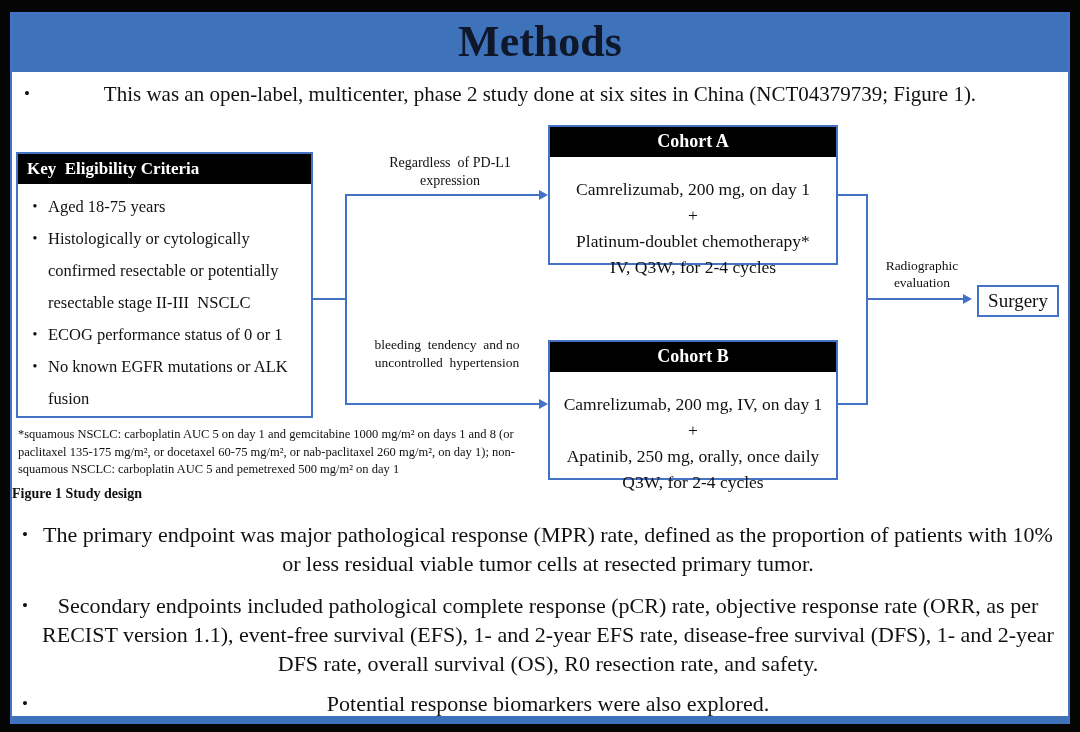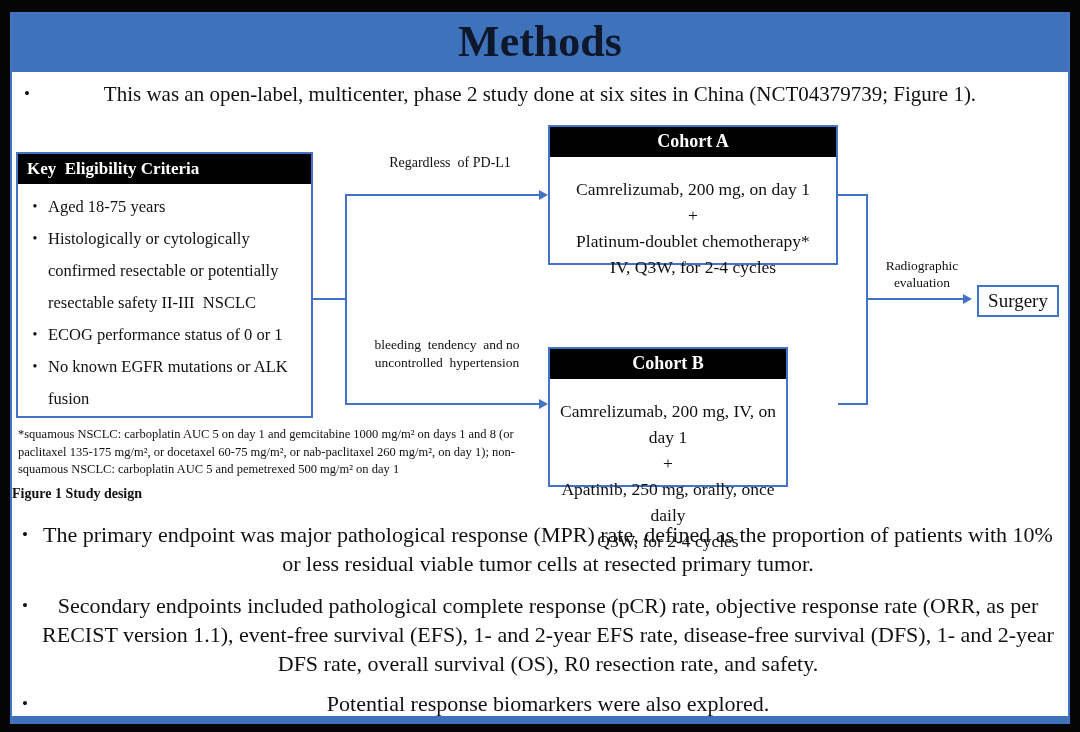--- a/index.html
+++ b/index.html
@@ -29,21 +29,21 @@
   .elig { left:16px; top:152px; width:297px; height:266px; }
   .elig .dbox-header { padding-left:9px; }
   .elig-body { padding:7px 5px 0 4px; }
   .elig-item { display:flex; font-size:16.5px; line-height:32px; }
   .elig-item .mk { flex:none; width:26px; text-align:center; font-size:14px; line-height:32px; }
   .elig-item .tx { flex:1; white-space:pre-wrap; }
 
   .cohort { text-align:center; }
   .cohort .dbox-header { font-size:18px; }
   .cohort-a { left:548px; top:125px; width:290px; height:140px; }
-  .cohort-b { left:548px; top:347px; width:240px; height:140px; }
+  .cohort-b { left:548px; top:340px; width:290px; height:140px; }
   .cohort-body { padding-top:19px; }
   .cohort-line { font-size:17.5px; line-height:26px; }
 
   .surgery { left:977px; top:285px; width:82px; height:32px; text-align:center; font-size:19px; line-height:27px; }
 
   
   .hline, .vline { position:absolute; background:#4472C4; }
   .hline { height:2px; } .vline { width:2px; }
   .arrowhead {
     position:absolute; width:0; height:0;
@@ -84,21 +84,21 @@
 
   <div class="dbox elig">
     <div class="dbox-header">Key  Eligibility Criteria</div>
     <div class="elig-body">
       <div class="elig-item">
         <div class="mk">•</div>
         <div class="tx">Aged 18-75 years</div>
       </div>
       <div class="elig-item">
         <div class="mk">•</div>
-        <div class="tx">Histologically or cytologically confirmed resectable or potentially resectable safety II-III  NSCLC</div>
+        <div class="tx">Histologically or cytologically confirmed resectable or potentially resectable stage II-III  NSCLC</div>
       </div>
       <div class="elig-item">
         <div class="mk">•</div>
         <div class="tx">ECOG performance status of 0 or 1</div>
       </div>
       <div class="elig-item">
         <div class="mk">•</div>
         <div class="tx">No known EGFR mutations or ALK fusion</div>
       </div>
     </div>
@@ -111,20 +111,21 @@
   <div class="hline" style="left:345px; top:403px; width:196px;"></div>
   <div class="arrowhead" style="left:539px; top:399px;"></div>
   <div class="hline" style="left:838px; top:194px; width:30px;"></div>
   <div class="hline" style="left:838px; top:403px; width:30px;"></div>
   <div class="vline" style="left:866px; top:194px; height:211px;"></div>
   <div class="hline" style="left:866px; top:298px; width:100px;"></div>
   <div class="arrowhead" style="left:963px; top:294px;"></div>
 
   <div class="dlabel label-top">
     <div>Regardless  of PD-L1</div>
+    <div>expression</div>
   </div>
   <div class="dlabel label-bottom">
     <div>bleeding  tendency  and no</div>
     <div>uncontrolled  hypertension</div>
   </div>
 
   <div class="dbox cohort cohort-a">
     <div class="dbox-header">Cohort A</div>
     <div class="cohort-body">
       <div class="cohort-line">Camrelizumab, 200 mg, on day 1</div>

